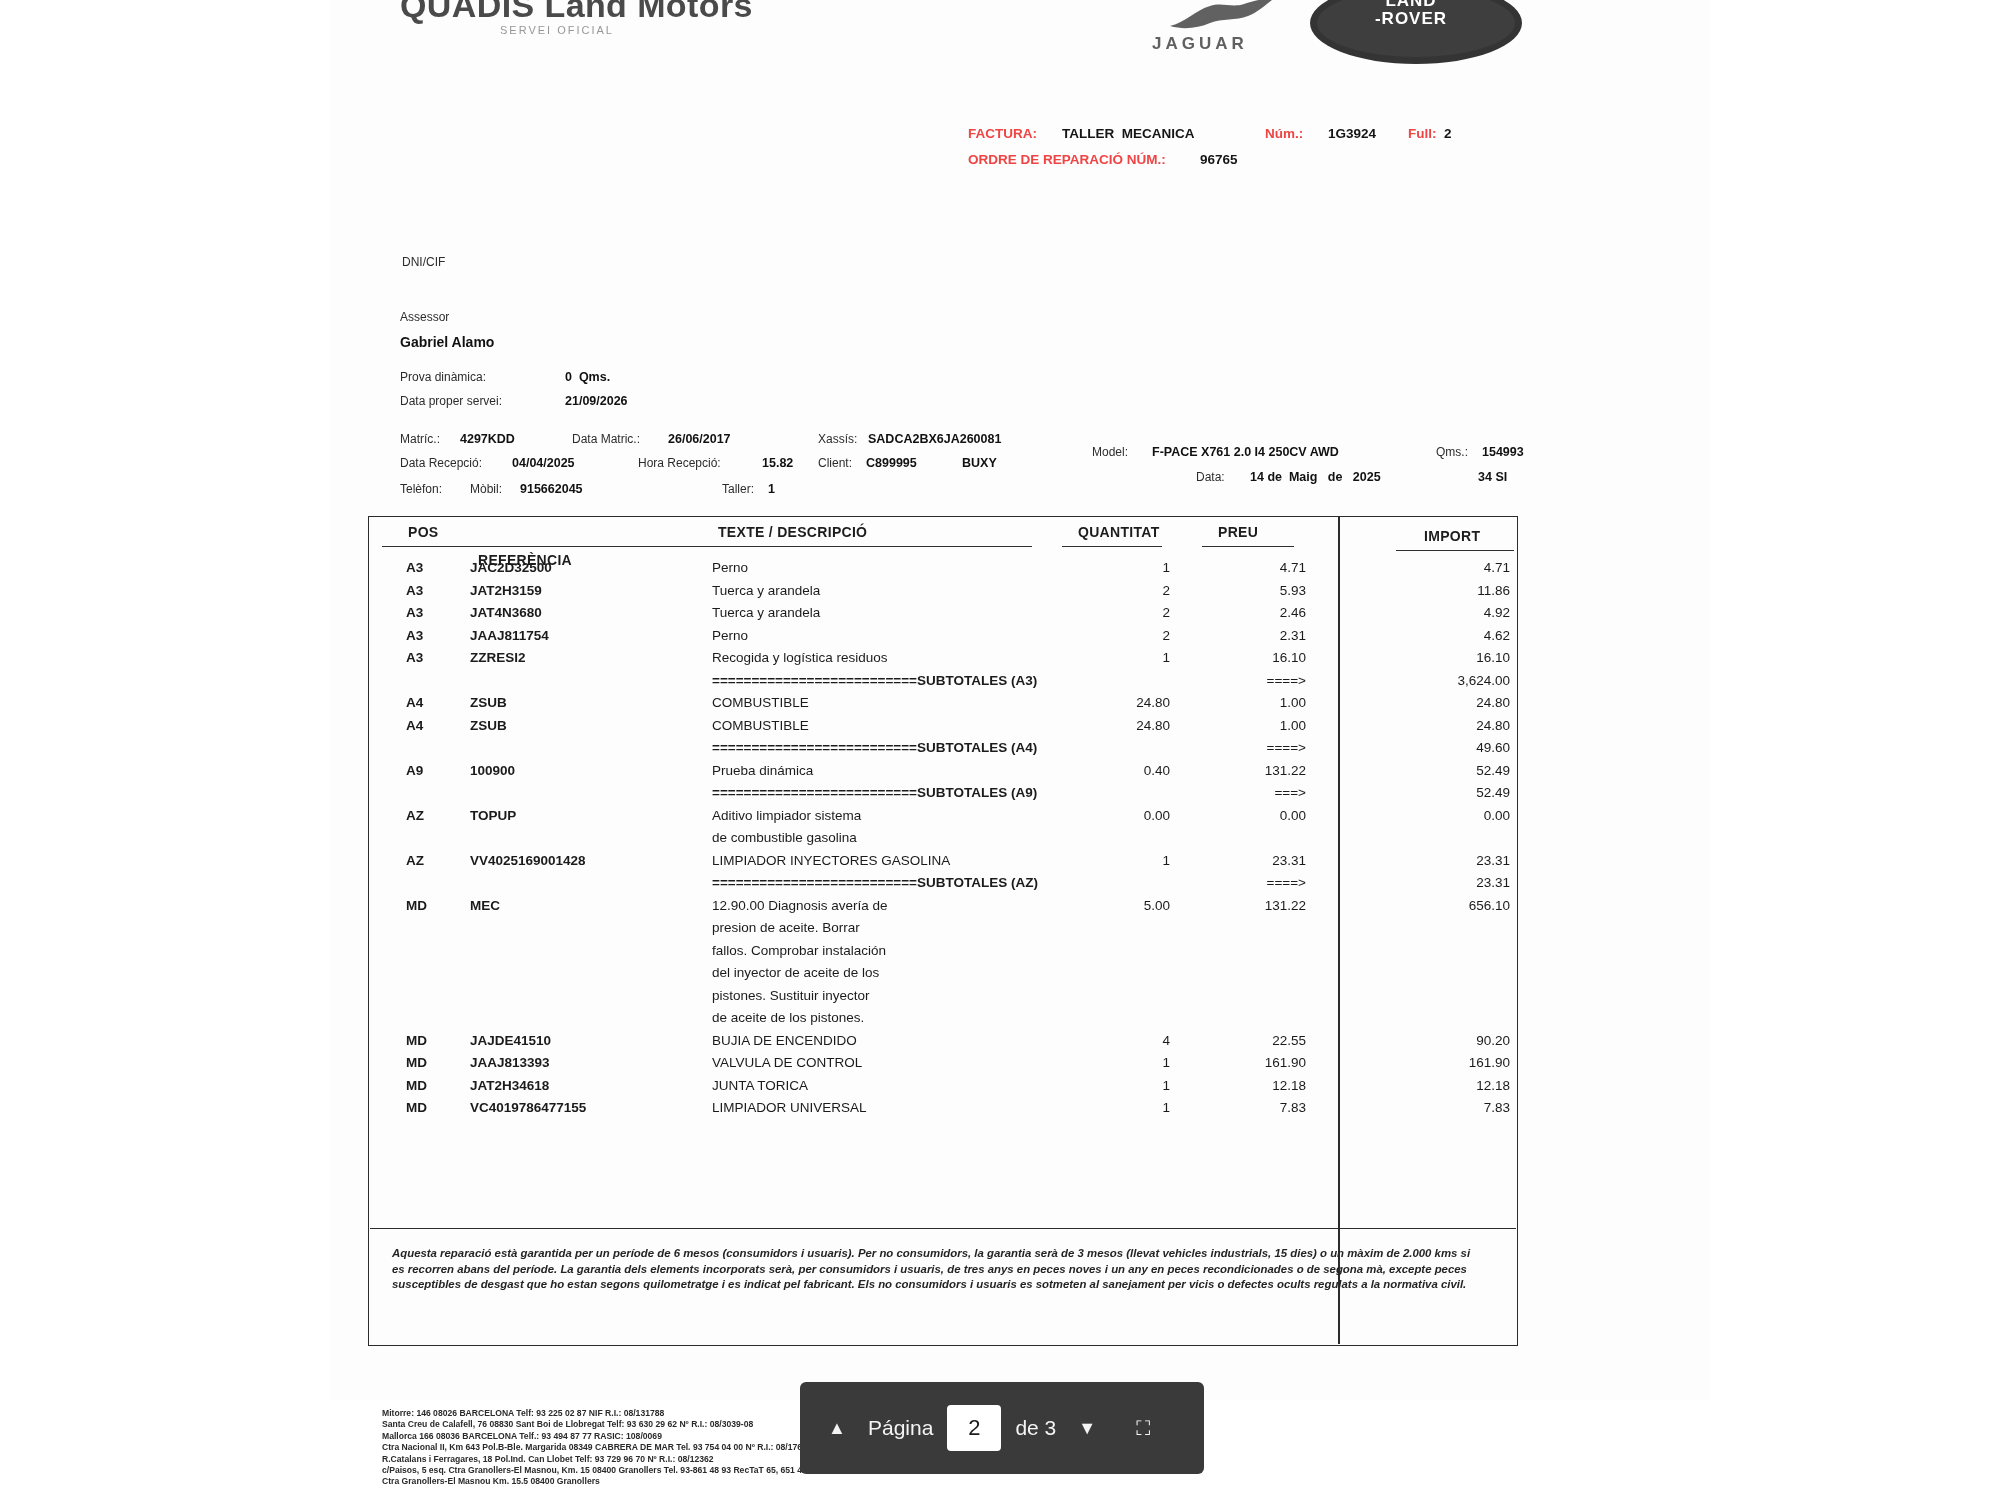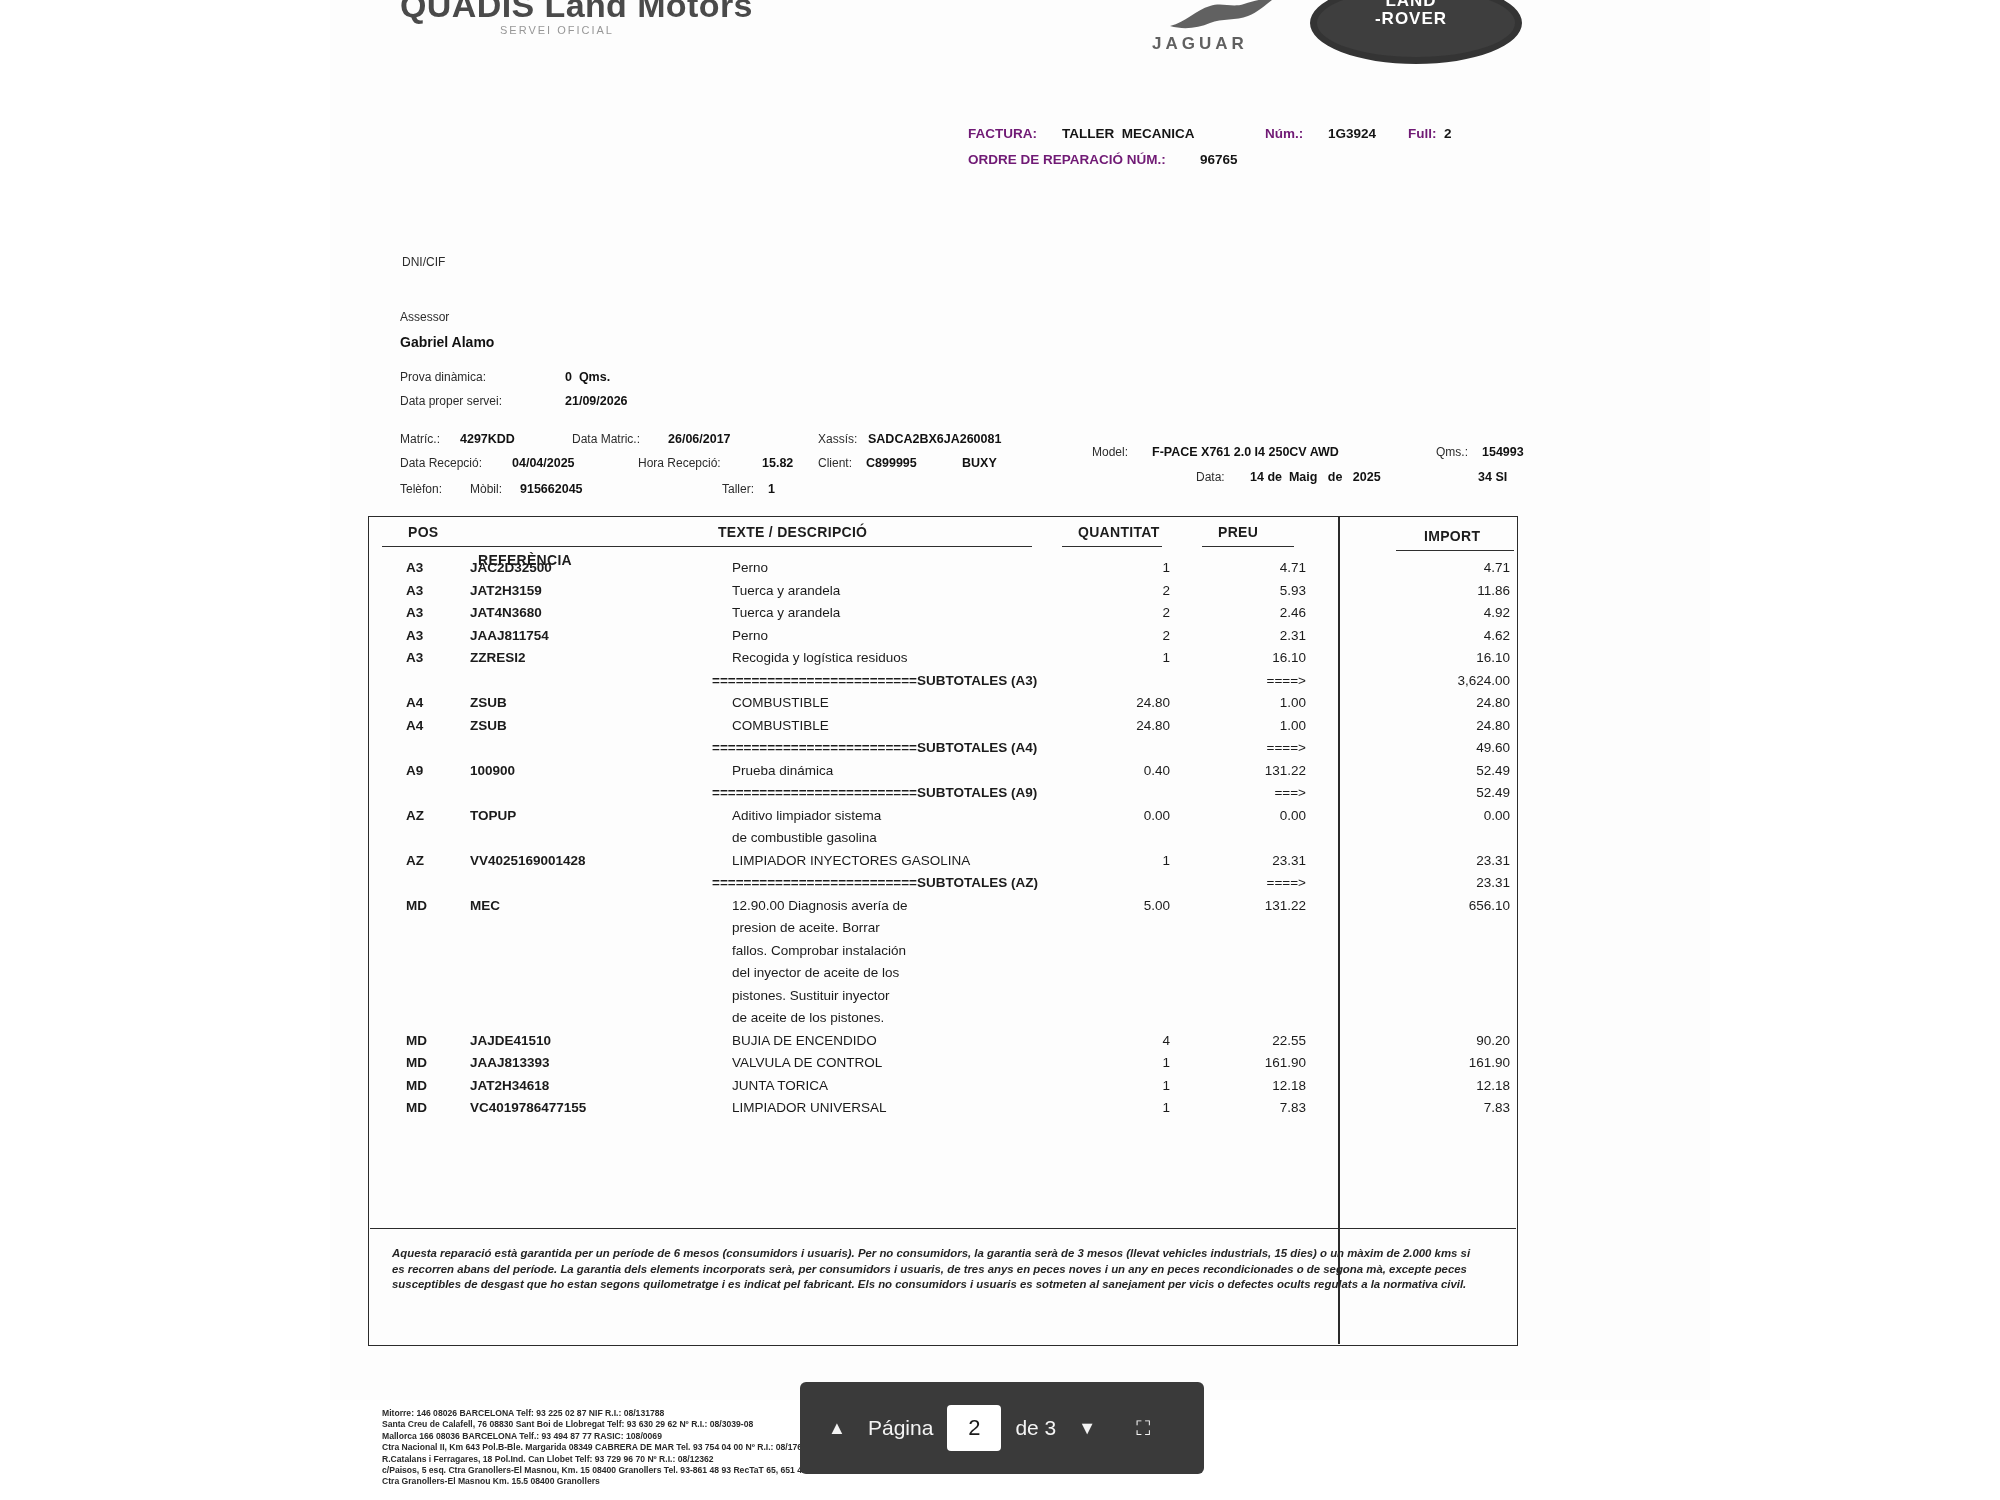--- a/index.html
+++ b/index.html
@@ -88,21 +88,21 @@
     font-size: 17px;
     font-weight: bold;
     letter-spacing: 1px;
     line-height: 18px;
   }
 
   
   .hdr-label {
     font-size: 13.5px;
     font-weight: bold;
-    color: #701a75;
+    color: #ef4444;
   }
   .hdr-val {
     font-size: 13.5px;
     font-weight: bold;
     color: #151515;
   }
   .small-lbl {
     font-size: 12px;
     color: #2c2c2c;
   }
@@ -158,21 +158,21 @@
 
   .th {
     font-size: 14px;
     font-weight: bold;
     color: #1c1c1c;
     letter-spacing: .3px;
   }
 
   .row-pos   { font-size: 13.5px; font-weight: bold; color: #1b1b1b; }
   .row-ref   { font-size: 13.5px; font-weight: bold; color: #1b1b1b; }
-  .row-desc  { font-size: 13.5px; color: #1b1b1b; margin-left: 20px; }
+  .row-desc  { font-size: 13.5px; color: #1b1b1b; }
   .row-num   { font-size: 13.5px; color: #1b1b1b; text-align: right; }
   .row-sub   { font-size: 13.5px; font-weight: bold; color: #1b1b1b; }
 
   .cell-qty    { position: absolute; width: 110px; text-align: right; }
   .cell-preu   { position: absolute; width: 110px; text-align: right; }
   .cell-import { position: absolute; width: 120px; text-align: right; }
 
   
   #legal {
     position: absolute;

